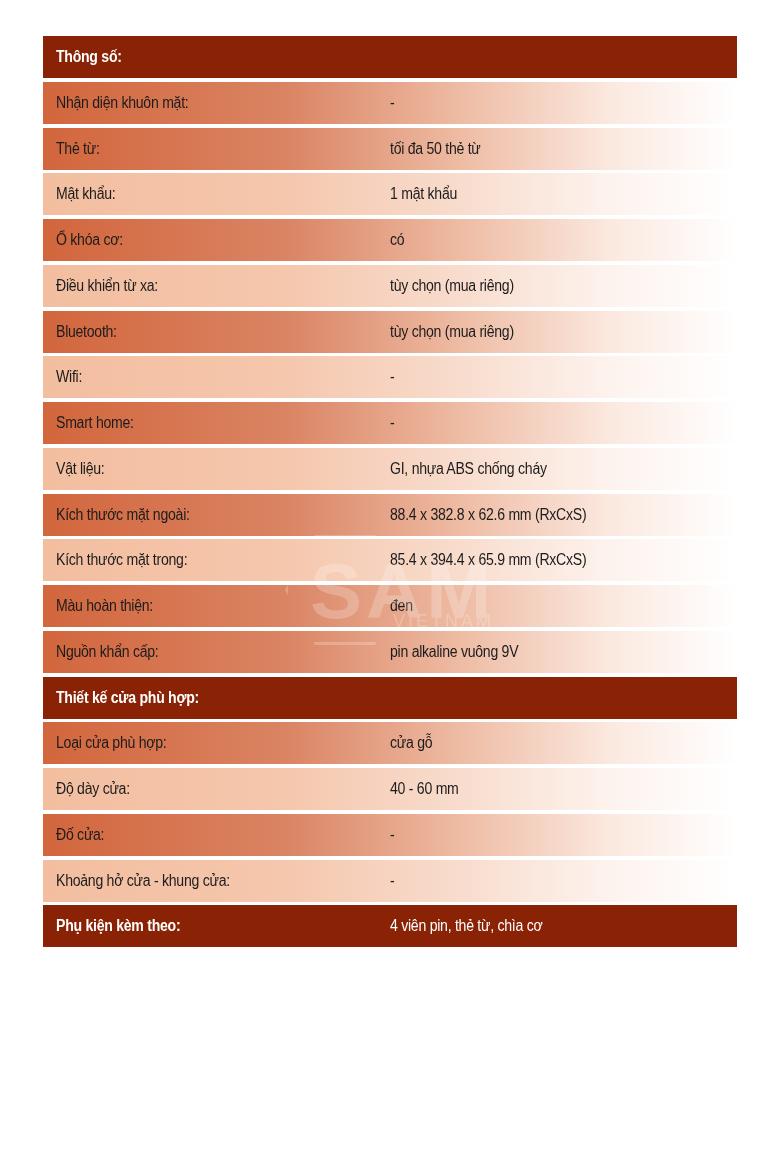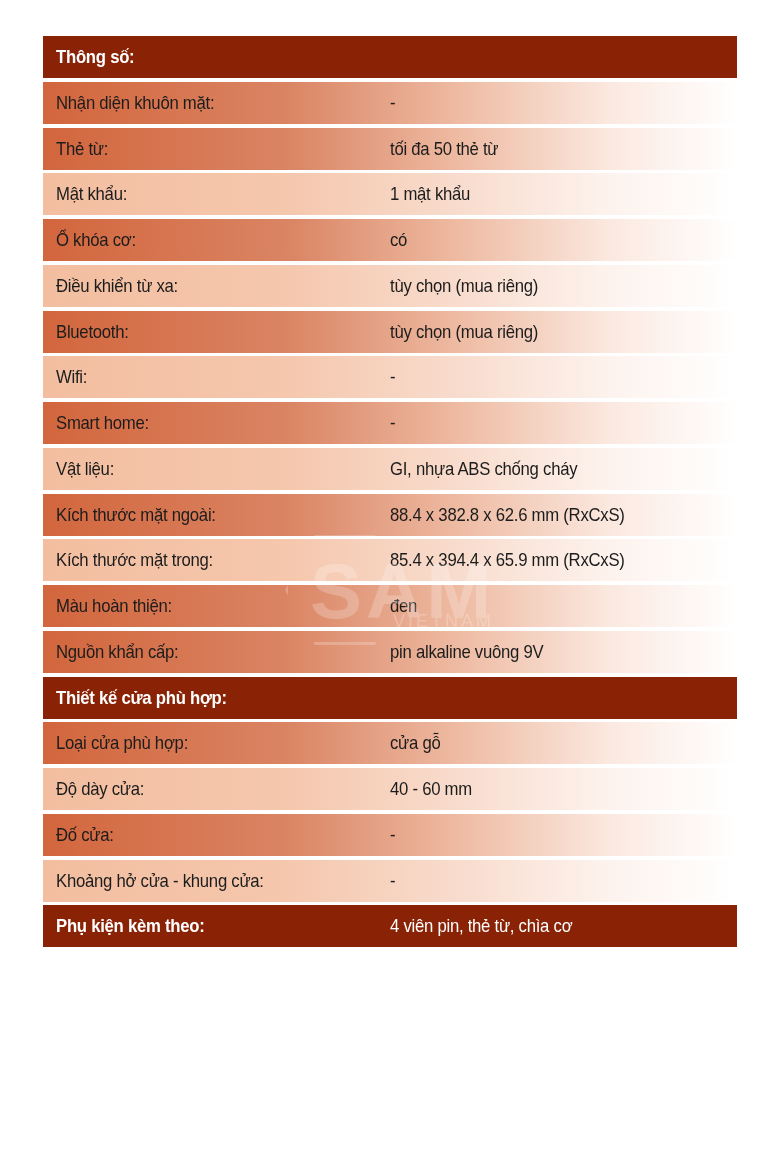--- a/index.html
+++ b/index.html
@@ -7,21 +7,21 @@
       width: 780px; height: 1170px; background: #ffffff;
       position: relative; overflow: hidden;
       font-family: "Liberation Sans", "DejaVu Sans", sans-serif;
     }
     .table {
       position: absolute; left: 43px; top: 36px; width: 694px;
     }
     .row {
       position: relative; height: 42px; margin-bottom: 3.75px;
       display: flex; align-items: center;
-      font-size: 19px; color: #1c1c1c;
+      font-size: 16px; color: #1c1c1c;
       letter-spacing: -0.3px;
     }
     .row .label {
       position: absolute; left: 13px; top: 0; height: 100%;
       display: flex; align-items: center; white-space: nowrap;
       transform: scaleX(0.88); transform-origin: left center;
     }
     .row .value {
       position: absolute; left: 347px; top: 0; height: 100%;
       display: flex; align-items: center; white-space: nowrap;

